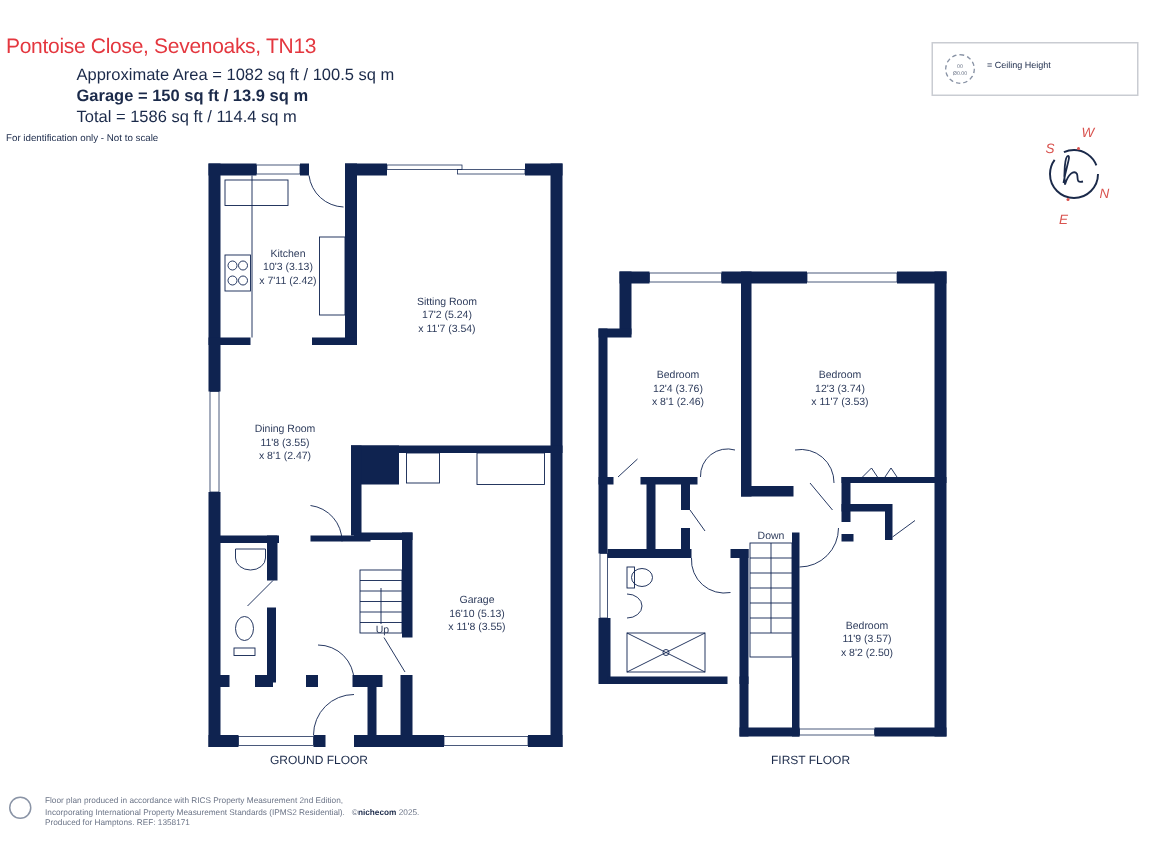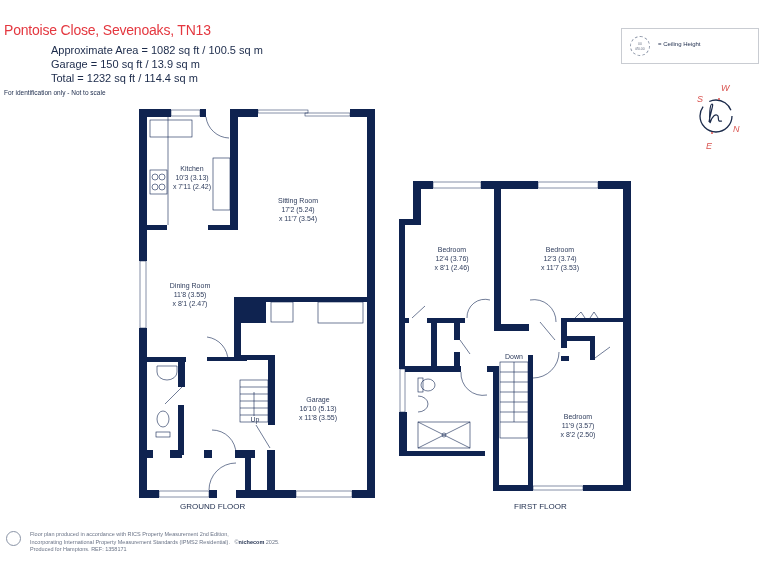--- a/index.html
+++ b/index.html
@@ -15,22 +15,22 @@
   .floor-lbl { position:absolute; font-size:8px; color:#1b2a4a; }
   .footer { position:absolute; left:30px; top:531px; font-size:5.5px; color:#6b7487; line-height:7.5px; }
   .footer-icon { position:absolute; left:6px; top:531px; width:13px; height:13px; border:1px solid #8a94a6; border-radius:50%; }
   .footer-brand { color:#1b2a4a; font-weight:bold; }
 </style>
 </head>
 <body>
 
 <div class="title">Pontoise Close, Sevenoaks, TN13</div>
 <div class="area-line" style="top:44px;">Approximate Area = 1082 sq ft / 100.5 sq m</div>
-<div class="area-line" style="top:58px;">Garage = 150 sq ft / 13.9 sq m</div>
-<div class="area-line" style="top:72px;">Total = 1232 sq ft / 114.4 sq m</div>
+<div class="area-line" style="top:58px;font-weight:bold;">Garage = 150 sq ft / 13.9 sq m</div>
+<div class="area-line" style="top:72px;">Total = 1586 sq ft / 114.4 sq m</div>
 <div class="note">For identification only - Not to scale</div>
 
 <div class="legend-box">
   <div class="legend-circle"><span>00</span><br><span>Ø0.00</span></div>
   <div class="legend-text">= Ceiling Height</div>
 </div>
 
 <svg class="plan" width="768" height="576" viewBox="0 0 768 576">
 
   <g>

